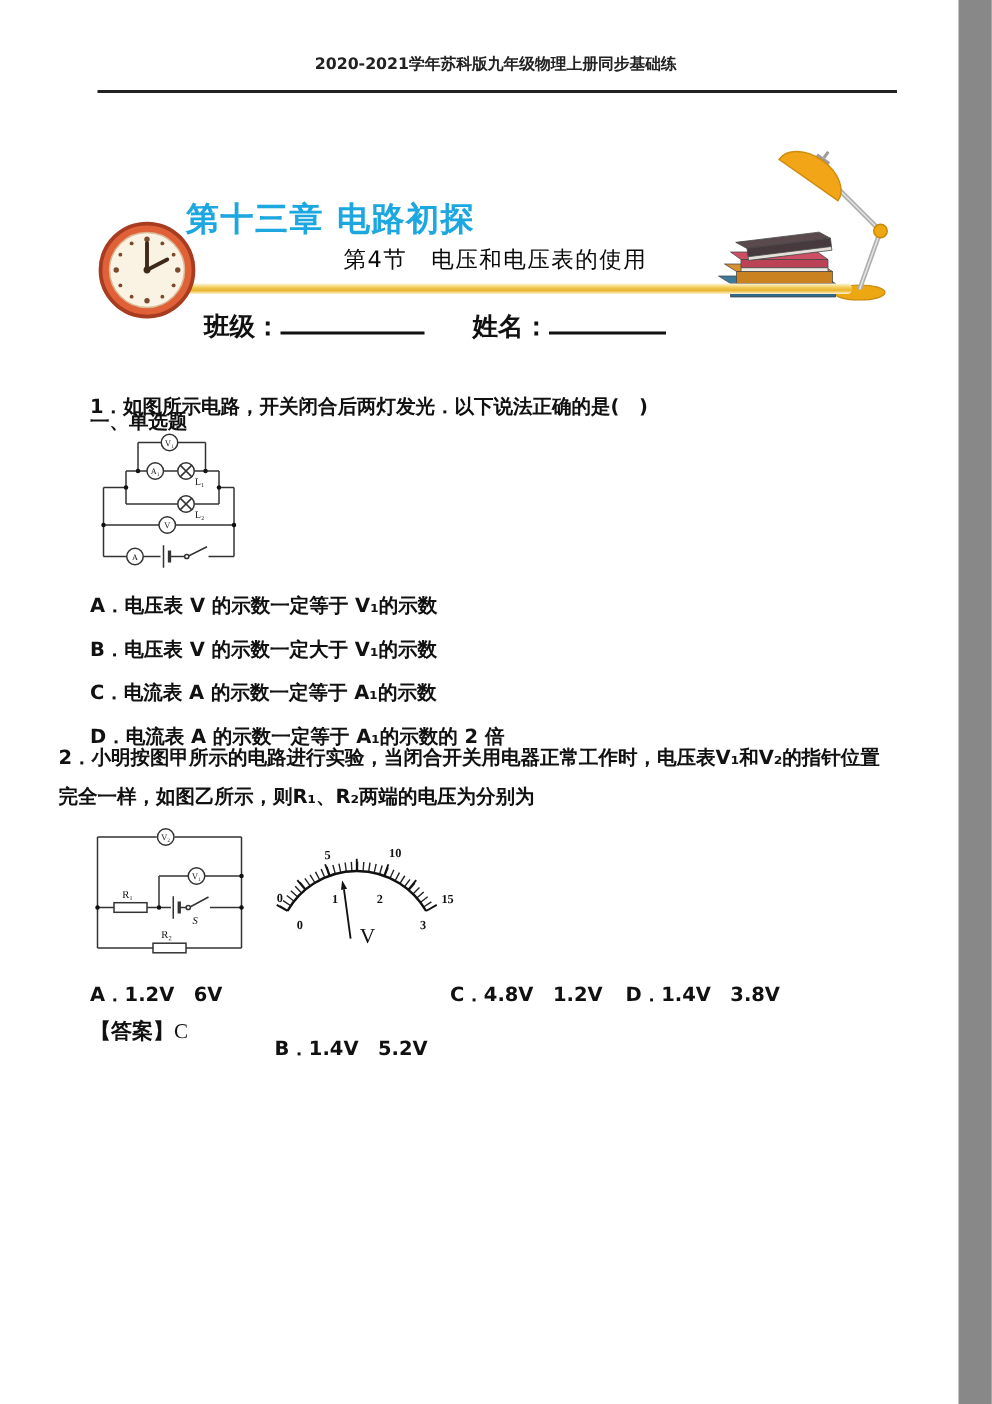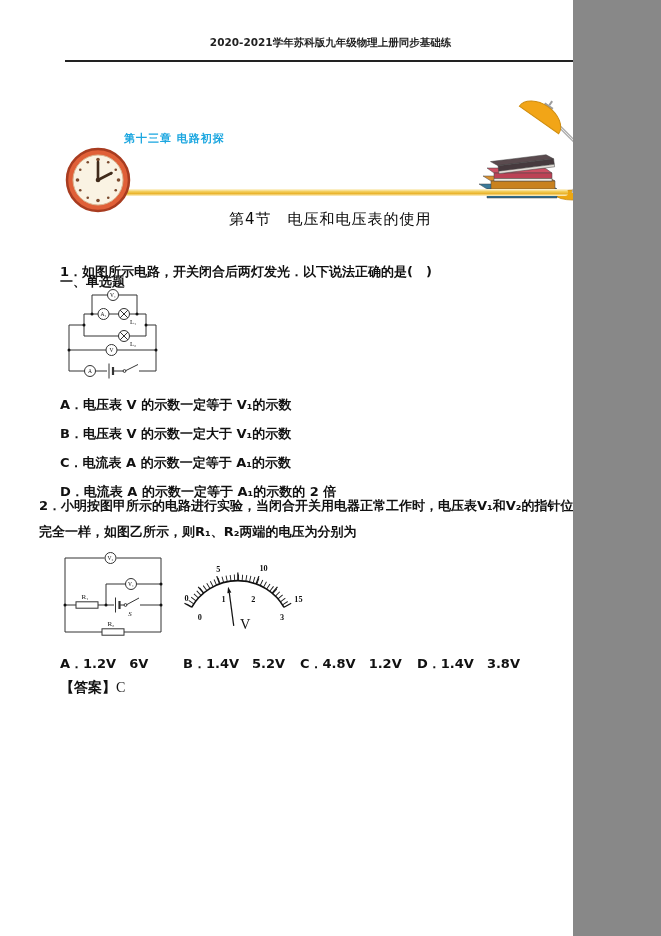--- a/index.html
+++ b/index.html
@@ -1,42 +1,42 @@
 <!DOCTYPE html>
 <html><head>
 <meta charset="utf-8">
 <style>
   html,body{margin:0;padding:0;background:#888;}
-  #page{position:relative;width:573px;height:936px;background:#ffffff;overflow:hidden;
+  #page{position:relative;width:639px;height:936px;background:#ffffff;overflow:hidden;
         font-family:"DejaVu Sans","Liberation Sans",sans-serif;color:#111;}
   .abs{position:absolute;}
   .hdr{top:36px;left:0;width:661px;text-align:center;font-size:10.5px;font-weight:bold;color:#222;}
   .hdr-rule{top:60px;left:65px;width:533px;height:1.5px;background:#222;}
-  .chapter{top:131px;left:124px;font-size:11px;font-weight:bold;color:#1da7e0;letter-spacing:1px;}
-  .subtitle{top:164px;left:229px;font-size:15px;color:#0a0a0a;letter-spacing:1px;margin-top:46px;}
+  .chapter{top:131px;left:124px;font-size:22px;font-weight:bold;color:#1da7e0;letter-spacing:1px;}
+  .subtitle{top:164px;left:229px;font-size:15px;color:#0a0a0a;letter-spacing:1px;}
   .goldbar{top:189px;left:76px;width:492px;height:7px;border-radius:3px;z-index:1;
            background:linear-gradient(180deg,#fdf6dd 0%,#f3cf5e 35%,#eab42e 65%,#fdf3cf 100%);}
   .clock{top:145px;left:59px;z-index:2;}
   .books{top:92px;left:465px;}
   .classline{top:206px;left:136px;font-size:17px;font-weight:bold;}
   .blank{display:inline-block;border-bottom:2px solid #111;height:14px;vertical-align:baseline;}
   .blank1{width:96px;margin-right:32px;}
   .blank2{width:78px;}
   .b13{font-size:13px;font-weight:bold;line-height:1.35;}
   .heading{top:241px;left:60px;margin-top:32px;}
   .q1text{top:263px;left:60px;}
   .q1fig{top:286px;left:60px;}
   .q1opts{top:396px;left:60px;}
   .q1opts div{margin-bottom:11.5px;}
   .q2text{top:493px;left:39px;width:556px;line-height:26px;}
   .q2fig1{top:552px;left:58px;}
   .q2fig2{top:556px;left:182px;}
   .q2opts{top:655px;left:60px;display:flex;}
   .q2opts span:nth-child(1){width:123px;}
-  .q2opts span:nth-child(2){width:117px;}
+  .q2opts span:nth-child(2){width:117px;margin-top:36px;}
   .q2opts span:nth-child(3){width:117px;}
   .ans{top:679px;left:60px;font-size:14px;}
   .ans .lab{font-weight:bold;}
   .ans .val{font-family:"Liberation Serif","DejaVu Serif",serif;font-size:14px;}
   .q3text{top:705px;left:60px;}
   svg text{font-family:"Liberation Serif","DejaVu Serif",serif;}
   .wire{stroke:#333;stroke-width:1;fill:none;}
   .sym{fill:#fff;stroke:#333;stroke-width:1;}
   .dot{fill:#111;stroke:none;}
 </style>
@@ -102,20 +102,23 @@
       <polygon points="29,81 87,81 87,86.5 29,86.5" fill="#bc4255"></polygon>
       <polygon points="29,86.5 87,86.5 87,89 29,89" fill="#eeeae4"></polygon>
       <g transform="rotate(-7 55 72)">
         <polygon points="26,66 82,66 89,71 33,71" fill="#5a4a4e"></polygon>
         <polygon points="33,71 89,71 89,76.5 33,76.5" fill="#473a3e"></polygon>
         <polygon points="33,76.5 89,76.5 89,79 33,79" fill="#e5e0da"></polygon>
       </g>
     </g>
   </svg>
 
+  <div class="abs classline">
+    <span>班级：</span><span class="blank blank1"></span><span>姓名：</span><span class="blank blank2"></span>
+  </div>
 
   <div class="abs b13 heading">一、单选题</div>
   <div class="abs b13 q1text">1．如图所示电路，开关闭合后两灯发光．以下说法正确的是(　)</div>
 
   <svg class="abs q1fig" width="105" height="97" viewBox="0 0 105 97">
     <path class="wire" d="M32 9 H47.5 M58.5 9 H77 M32 9 V28 M77 9 V28
                          M24 28 H38 M49 28 H58.5 M69.5 28 H86
                          M24 28 V50 M86 28 V50
                          M24 50 H58.5 M69.5 50 H86
                          M9 39 H24 M86 39 H96

